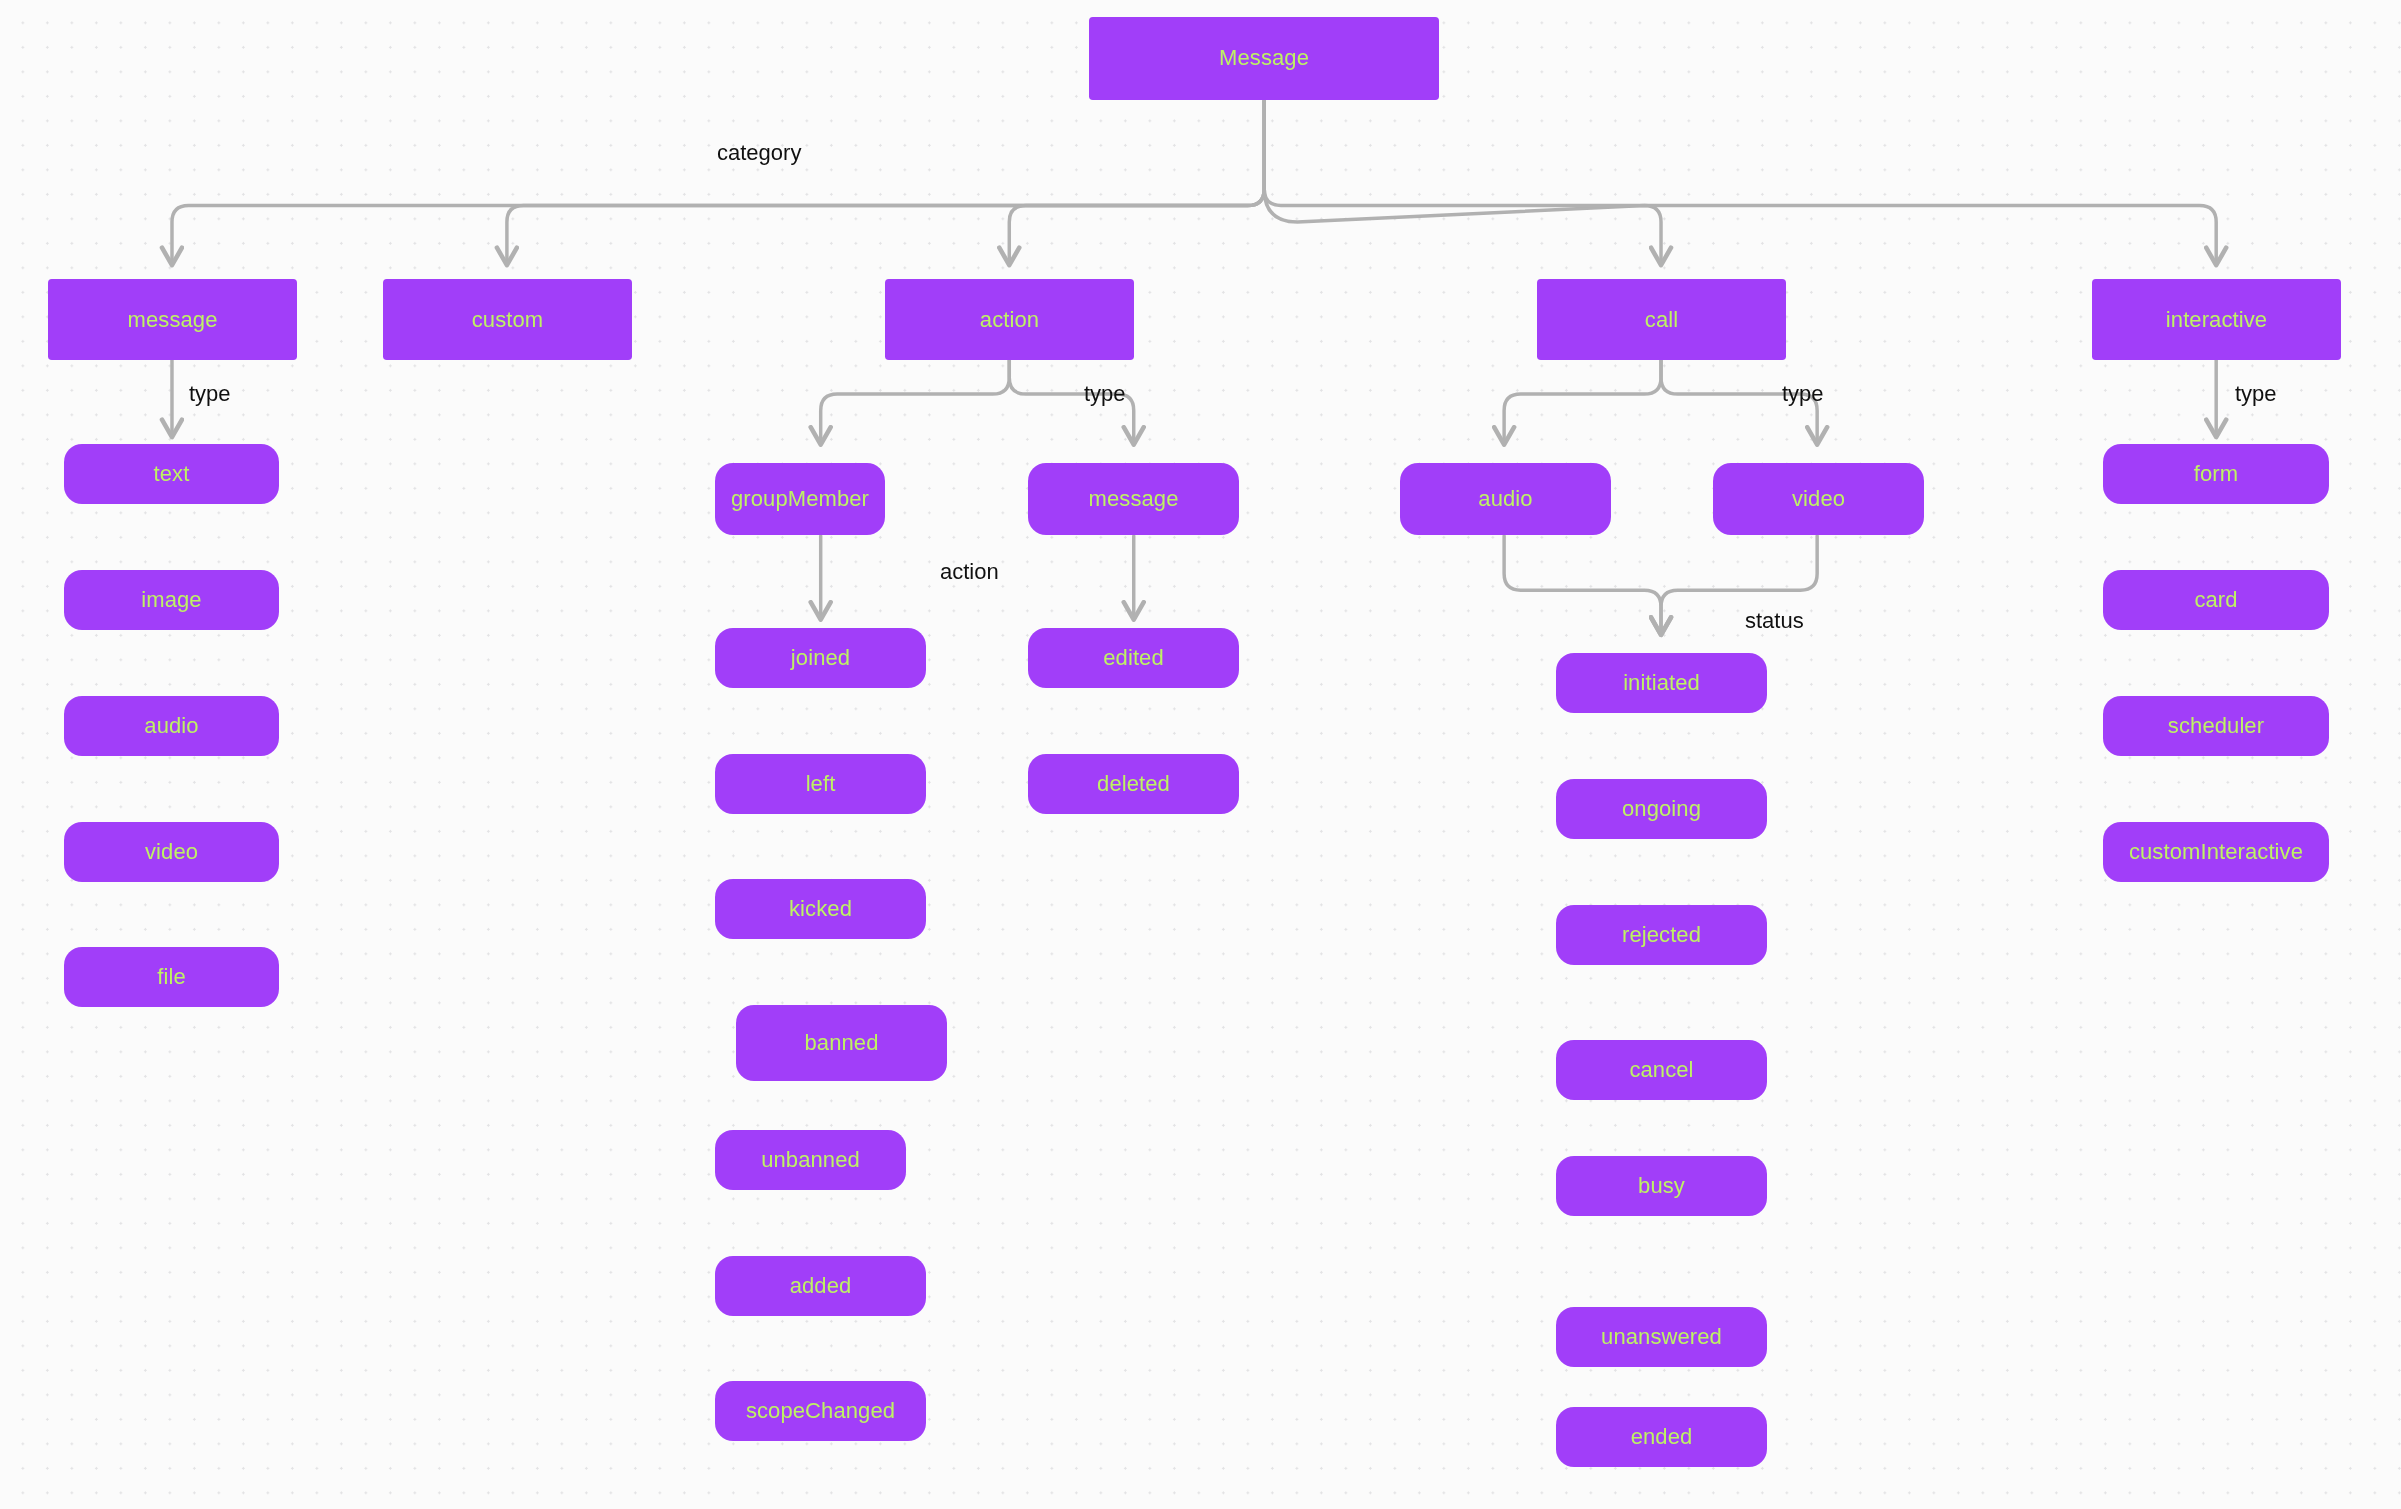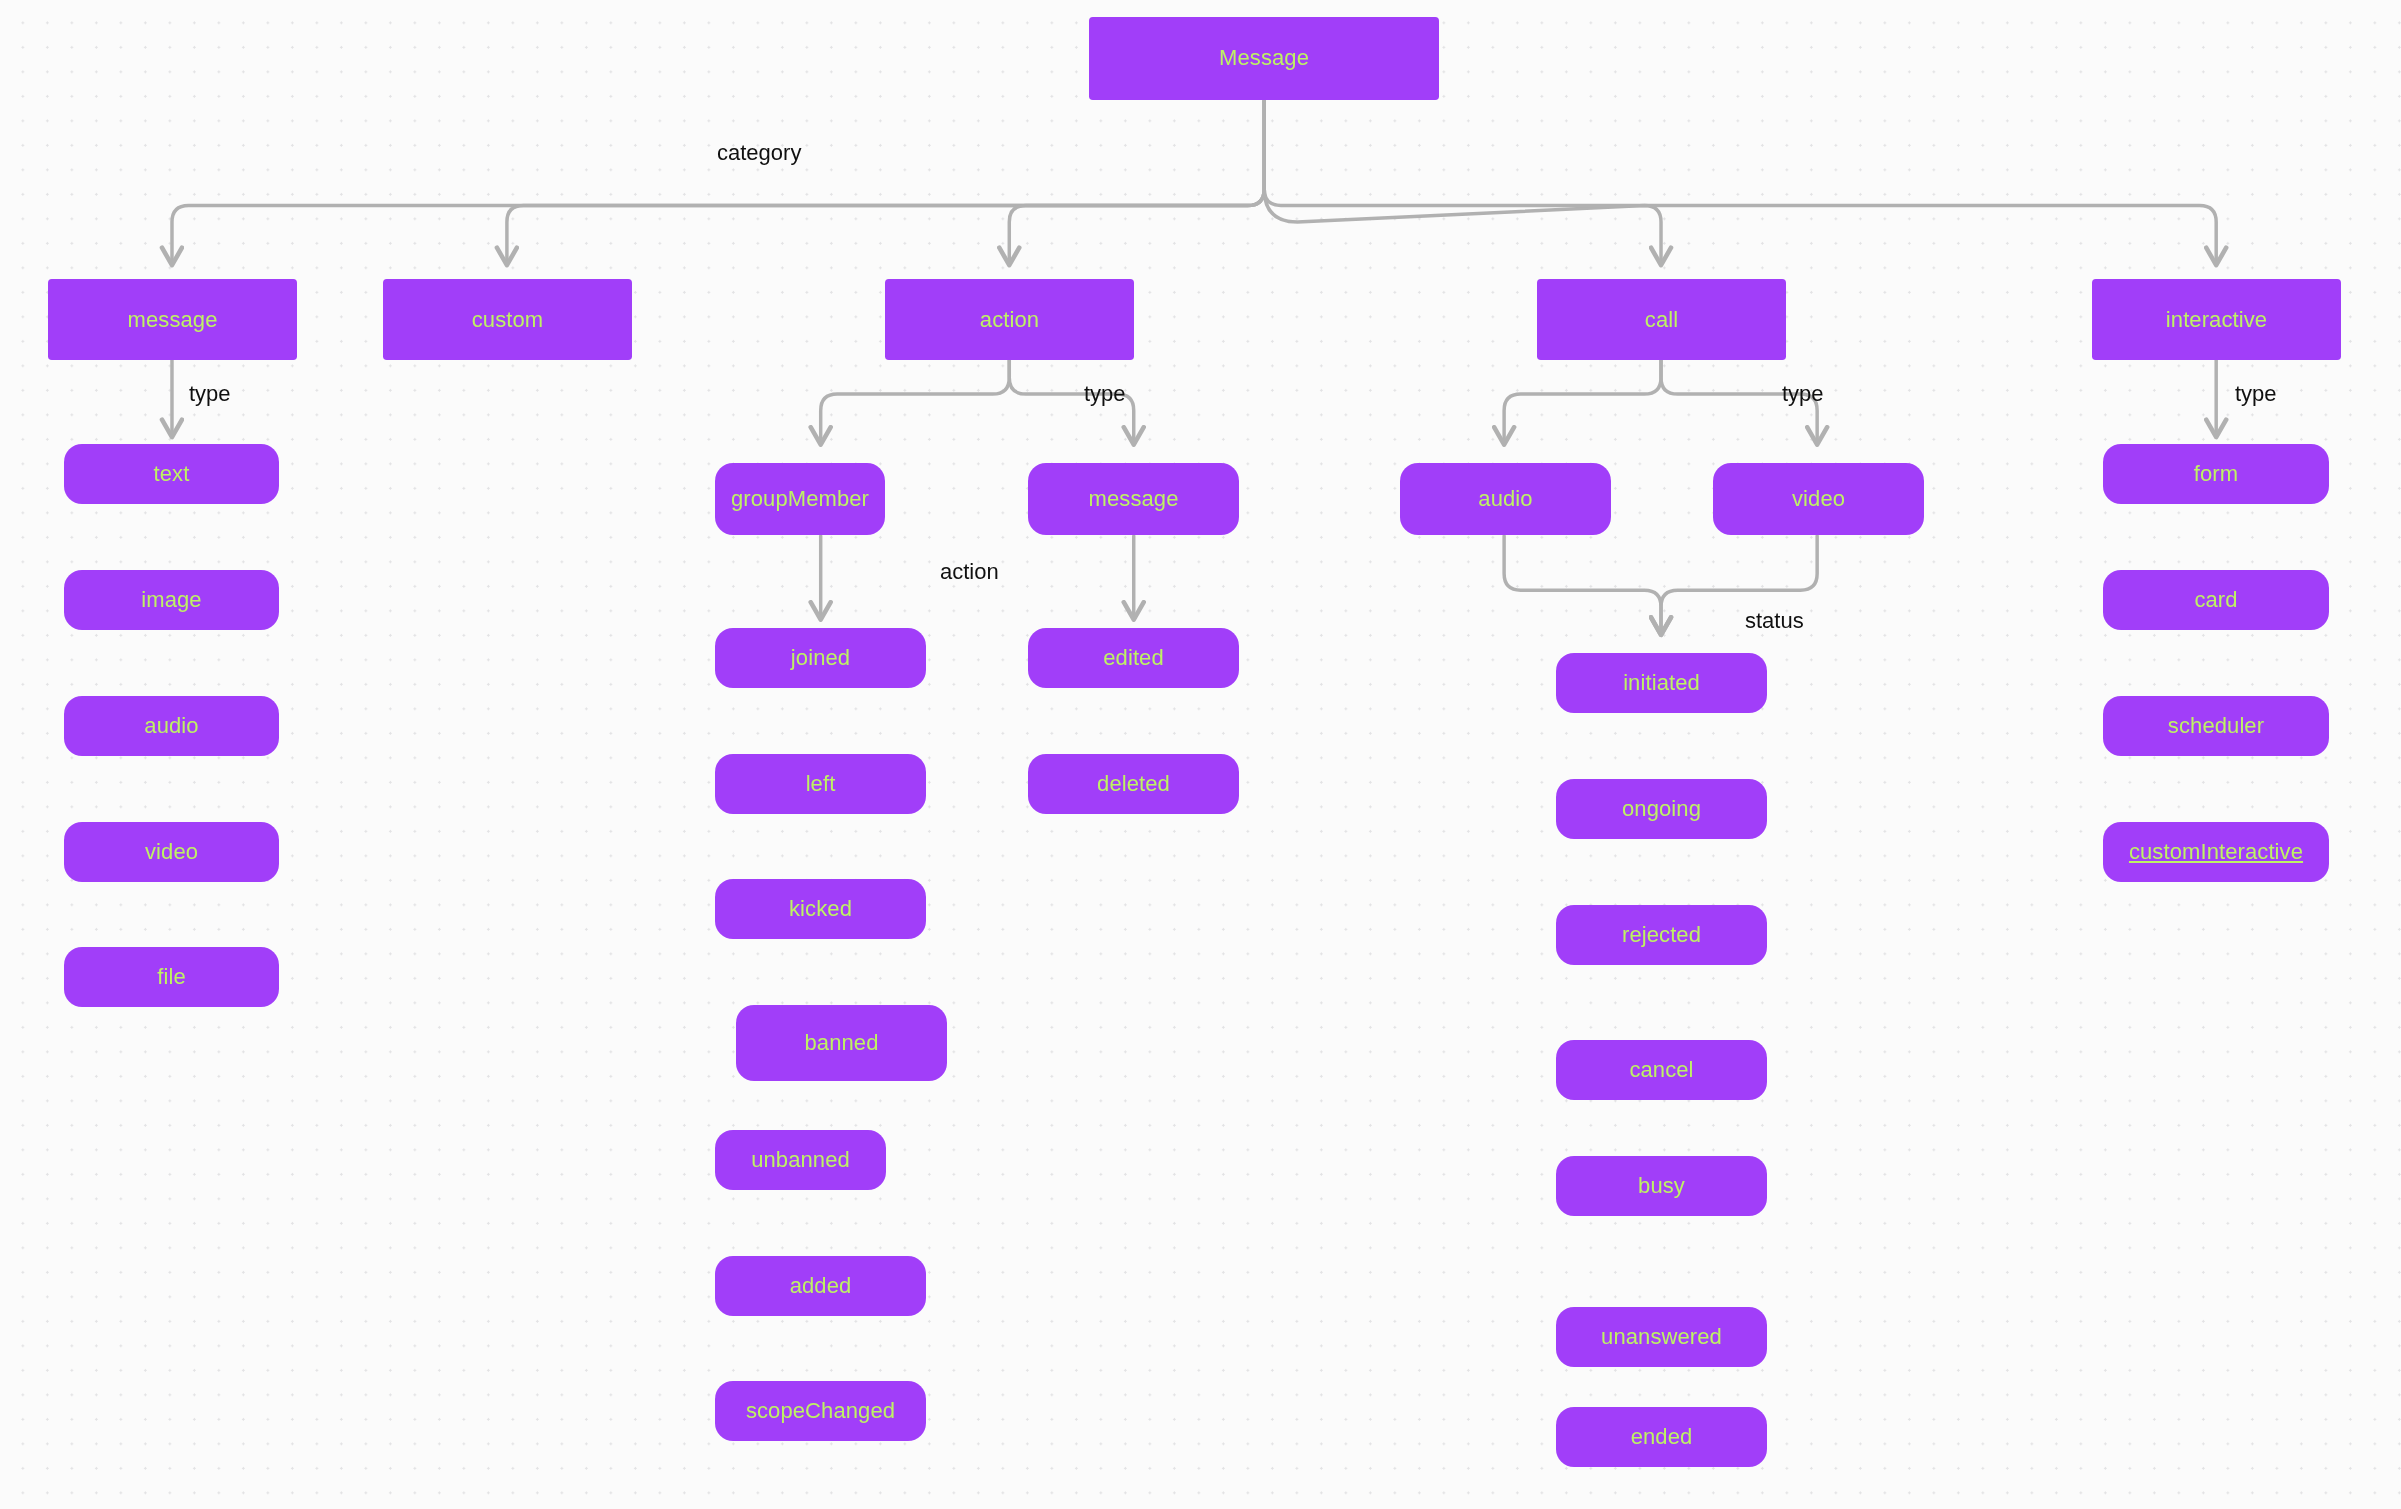--- a/index.html
+++ b/index.html
@@ -148,21 +148,21 @@
   </div>
   <div class="node pill" style="left:715px; top:754px; width:211px; height:60px;">
     <span>left</span>
   </div>
   <div class="node pill" style="left:715px; top:879px; width:211px; height:60px;">
     <span>kicked</span>
   </div>
   <div class="node pill" style="left:736px; top:1005px; width:211px; height:76px;">
     <span>banned</span>
   </div>
-  <div class="node pill" style="left:715px; top:1130px; width:171px; height:60px;">
+  <div class="node pill" style="left:715px; top:1130px; width:191px; height:60px;">
     <span>unbanned</span>
   </div>
   <div class="node pill" style="left:715px; top:1256px; width:211px; height:60px;">
     <span>added</span>
   </div>
   <div class="node pill" style="left:715px; top:1381px; width:211px; height:60px;">
     <span>scopeChanged</span>
   </div>
 
   <div class="node pill" style="left:1028px; top:628px; width:211px; height:60px;">
@@ -203,18 +203,18 @@
 
   <div class="node pill" style="left:2103px; top:444px; width:226px; height:60px;">
     <span>form</span>
   </div>
   <div class="node pill" style="left:2103px; top:570px; width:226px; height:60px;">
     <span>card</span>
   </div>
   <div class="node pill" style="left:2103px; top:696px; width:226px; height:60px;">
     <span>scheduler</span>
   </div>
-  <div class="node pill" style="left:2103px; top:822px; width:226px; height:60px;text-decoration:underline;">
+  <div class="node pill" style="left:2103px; top:822px; width:226px; height:60px;">
     <span>customInteractive</span>
   </div>
 
 </div>
 
 
 </body></html>

